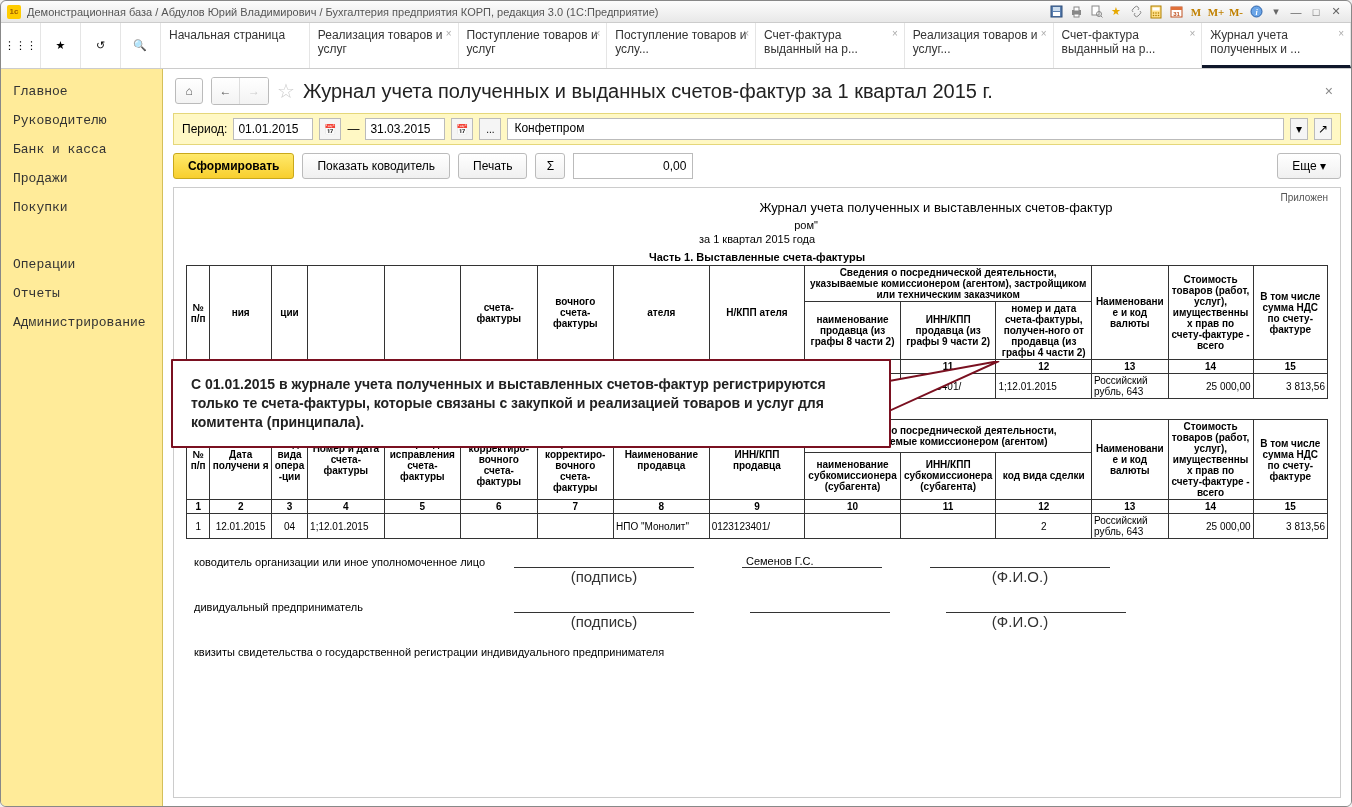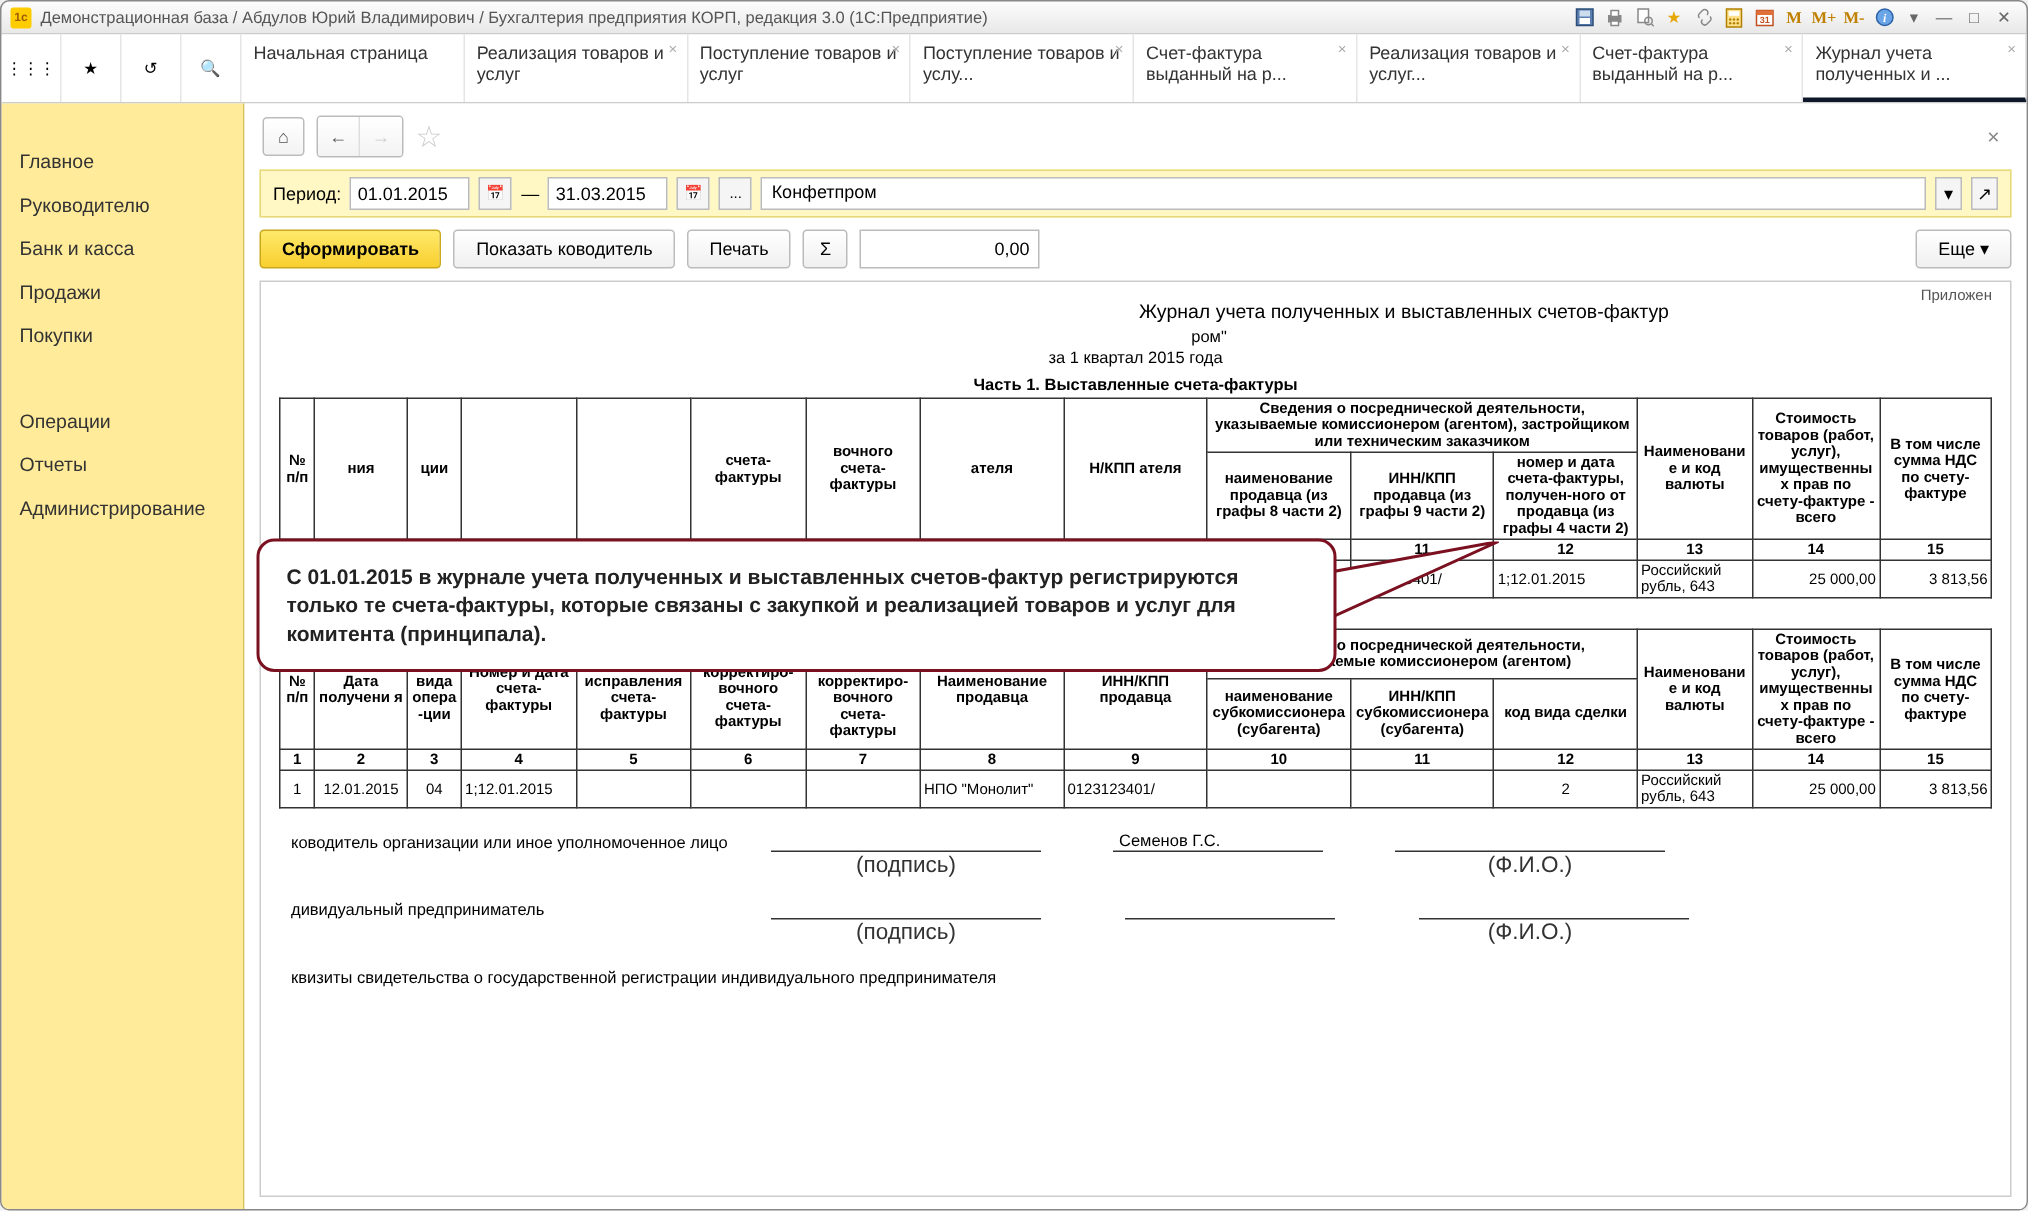--- a/index.html
+++ b/index.html
@@ -14,21 +14,21 @@
 .tbtn svg { display:block; }
 
 .tabbar { height: 46px; background: #fff; border-bottom: 1px solid #ccc; display: flex; }
 .tabbar .iconcell { width: 40px; display:flex; align-items:center; justify-content:center; border-right:1px solid #e5e5e5; cursor:pointer; }
 .tab { flex:1; max-width:160px; padding:5px 8px; border-right:1px solid #e5e5e5; position:relative; cursor:pointer; font-size:12px; line-height:14px; color:#333; }
 .tab .close { position:absolute; top:4px; right:6px; color:#aaa; font-size:10px; }
 .tab.active { border-bottom: 3px solid #0f172a; }
 .tab.first { border-left:none; }
 
 .mainrow { display:flex; height: calc(100% - 68px); }
-.sidebar { width: 162px; background:#ffeb99; border-right:1px solid #d4c05a; padding-top:24px; }
+.sidebar { width: 162px; background:#ffeb99; border-right:1px solid #d4c05a; padding-top:8px;font-family:Liberation Mono, monospace; }
 .sidebar .item { padding:7px 12px; font-size:13px; color:#333; cursor:pointer; }
 
 .content { flex:1; background:#fff; display:flex; flex-direction:column; position:relative; }
 .headerrow { display:flex; align-items:center; padding:8px 12px; gap:8px; }
 .navbtn { width:28px; height:26px; border:1px solid #bbb; border-radius:3px; background:linear-gradient(#fff,#f3f3f3); display:flex; align-items:center; justify-content:center; cursor:pointer; font-size:12px; color:#555; }
 .navbtn.dis { color:#ccc; }
 .headerrow h1 { font-size:20px; font-weight:normal; color:#222; }
 .closex { margin-left:auto; color:#888; font-size:14px; cursor:pointer; padding:0 6px; }
 .staricon { font-size:20px; color:#ccc; cursor:pointer; }
 
@@ -57,21 +57,21 @@
 table.rt td.left { text-align:left; }
 table.rt td.right { text-align:right; }
 table.rt tr.numrow td { font-weight:bold; }
 
 .sigrow { display:flex; align-items:flex-end; margin-top:16px; font-size:11px; }
 .siglabel { width:320px; padding-left:8px; }
 .sigline { border-bottom:1px solid #333; width:180px; margin:0 8px; }
 .sighint { font-size:15px; text-align:center; width:180px; margin:0 8px; color:#333; }
 .sigval { width:140px; border-bottom:1px solid #333; text-align:left; padding-left:4px; }
 
-.callout { position:absolute; z-index:50; left:8px; top:290px; width:720px; background:#fff; border:2px solid #7a1020; border-radius:12px; padding:14px 18px; font-size:14px; line-height:1.35; color:#222; font-weight:bold; }
+.callout { position:absolute; z-index:50; left:8px; top:290px; width:720px; background:#fff; border:2px solid #7a1020; border-radius:1px; padding:14px 18px; font-size:14px; line-height:1.35; color:#222; font-weight:bold; }
 .callout-tail { position:absolute; left:726px; top:292px; z-index:49; }
 .grp { display:flex; border:1px solid #bbb; border-radius:3px; overflow:hidden; }
 .grp .navbtn { border:none; border-right:1px solid #ddd; border-radius:0; }
 .grp .navbtn:last-child{border-right:none;}
 </style>
 </head>
 <body>
 
 <div class="titlebar">
   <span class="logo">1c</span>
@@ -168,20 +168,21 @@
   </div>
 
   <div class="content">
     <div class="headerrow">
       <div class="navbtn">⌂</div>
       <div class="grp">
         <div class="navbtn">←</div>
         <div class="navbtn dis">→</div>
       </div>
       <span class="staricon">☆</span>
+      <h1>Журнал учета полученных и выданных счетов-фактур за 1 квартал 2015 г.</h1>
       <span class="closex">×</span>
     </div>
 
     <div class="periodbar">
       <span>Период:</span>
       <input type="text" class="datein" value="01.01.2015" style="">
       <span class="calbtn">📅</span>
       <span>—</span>
       <input type="text" class="datein" value="31.03.2015" style="">
       <span class="calbtn">📅</span>

